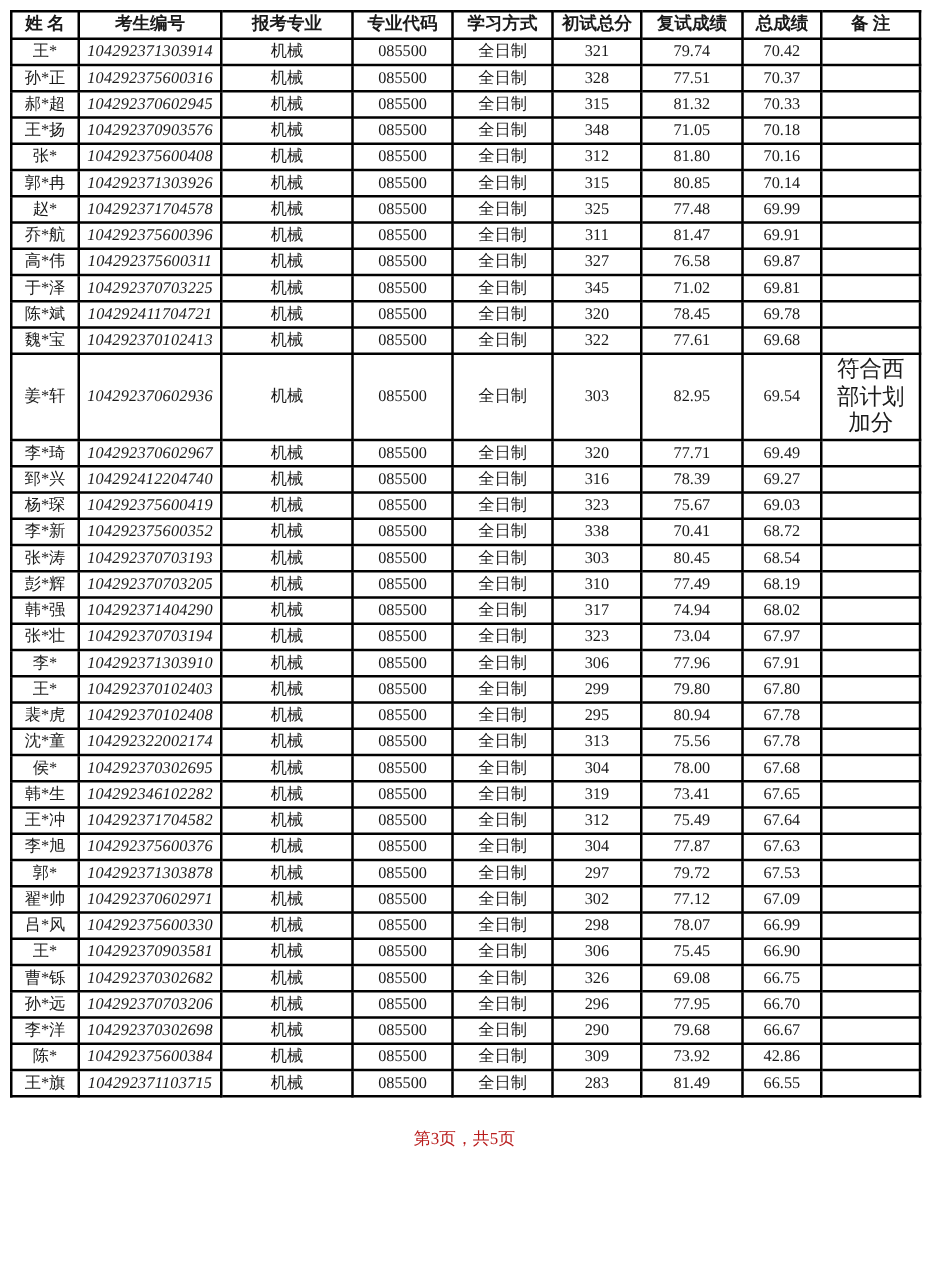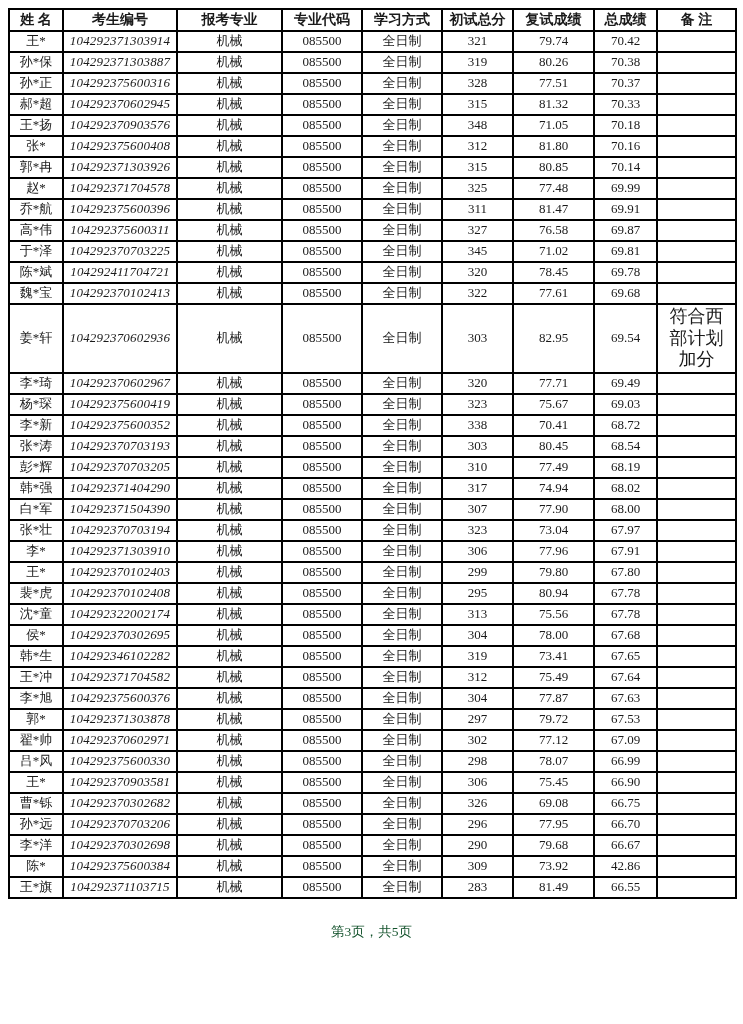--- a/index.html
+++ b/index.html
@@ -18,21 +18,21 @@
   }
   th.cell-h {
     font-weight:bold; font-size:14px; height:22px; line-height:1;
     white-space:nowrap;
   }
   td { font-size:13px; height:21px; line-height:1.15; padding:0 2px; }
   td.col-id { font-size:13px; letter-spacing:0.2px;font-style:italic; }
   td.col-remark { font-size:18px; padding:1px 5px; line-height:1.2; }
   .footer {
     width:727px; text-align:center; margin-top:24px; font-size:13.5px;
-    color:#14532d;
+    color:#b91c1c;
   }
 </style>
 </head>
 <body>
 
 <div class="page">
 
   <table class="results">
     <colgroup>
       <col style="width:54px">
@@ -64,31 +64,20 @@
           <td class="col-id">104292371303914</td>
           <td class="col-major">机械</td>
           <td class="col-code">085500</td>
           <td class="col-mode">全日制</td>
           <td class="col-s1">321</td>
           <td class="col-s2">79.74</td>
           <td class="col-total">70.42</td>
           <td class="col-remark"></td>
         </tr>
         <tr>
-          <td class="col-name">孙*保</td>
-          <td class="col-id">104292371303887</td>
-          <td class="col-major">机械</td>
-          <td class="col-code">085500</td>
-          <td class="col-mode">全日制</td>
-          <td class="col-s1">319</td>
-          <td class="col-s2">80.26</td>
-          <td class="col-total">70.38</td>
-          <td class="col-remark"></td>
-        </tr>
-        <tr>
           <td class="col-name">孙*正</td>
           <td class="col-id">104292375600316</td>
           <td class="col-major">机械</td>
           <td class="col-code">085500</td>
           <td class="col-mode">全日制</td>
           <td class="col-s1">328</td>
           <td class="col-s2">77.51</td>
           <td class="col-total">70.37</td>
           <td class="col-remark"></td>
         </tr>
@@ -218,20 +207,31 @@
           <td class="col-id">104292370602967</td>
           <td class="col-major">机械</td>
           <td class="col-code">085500</td>
           <td class="col-mode">全日制</td>
           <td class="col-s1">320</td>
           <td class="col-s2">77.71</td>
           <td class="col-total">69.49</td>
           <td class="col-remark"></td>
         </tr>
         <tr>
+          <td class="col-name">郅*兴</td>
+          <td class="col-id">104292412204740</td>
+          <td class="col-major">机械</td>
+          <td class="col-code">085500</td>
+          <td class="col-mode">全日制</td>
+          <td class="col-s1">316</td>
+          <td class="col-s2">78.39</td>
+          <td class="col-total">69.27</td>
+          <td class="col-remark"></td>
+        </tr>
+        <tr>
           <td class="col-name">杨*琛</td>
           <td class="col-id">104292375600419</td>
           <td class="col-major">机械</td>
           <td class="col-code">085500</td>
           <td class="col-mode">全日制</td>
           <td class="col-s1">323</td>
           <td class="col-s2">75.67</td>
           <td class="col-total">69.03</td>
           <td class="col-remark"></td>
         </tr>
@@ -270,31 +270,20 @@
         </tr>
         <tr>
           <td class="col-name">韩*强</td>
           <td class="col-id">104292371404290</td>
           <td class="col-major">机械</td>
           <td class="col-code">085500</td>
           <td class="col-mode">全日制</td>
           <td class="col-s1">317</td>
           <td class="col-s2">74.94</td>
           <td class="col-total">68.02</td>
-          <td class="col-remark"></td>
-        </tr>
-        <tr>
-          <td class="col-name">白*军</td>
-          <td class="col-id">104292371504390</td>
-          <td class="col-major">机械</td>
-          <td class="col-code">085500</td>
-          <td class="col-mode">全日制</td>
-          <td class="col-s1">307</td>
-          <td class="col-s2">77.90</td>
-          <td class="col-total">68.00</td>
           <td class="col-remark"></td>
         </tr>
         <tr>
           <td class="col-name">张*壮</td>
           <td class="col-id">104292370703194</td>
           <td class="col-major">机械</td>
           <td class="col-code">085500</td>
           <td class="col-mode">全日制</td>
           <td class="col-s1">323</td>
           <td class="col-s2">73.04</td>

